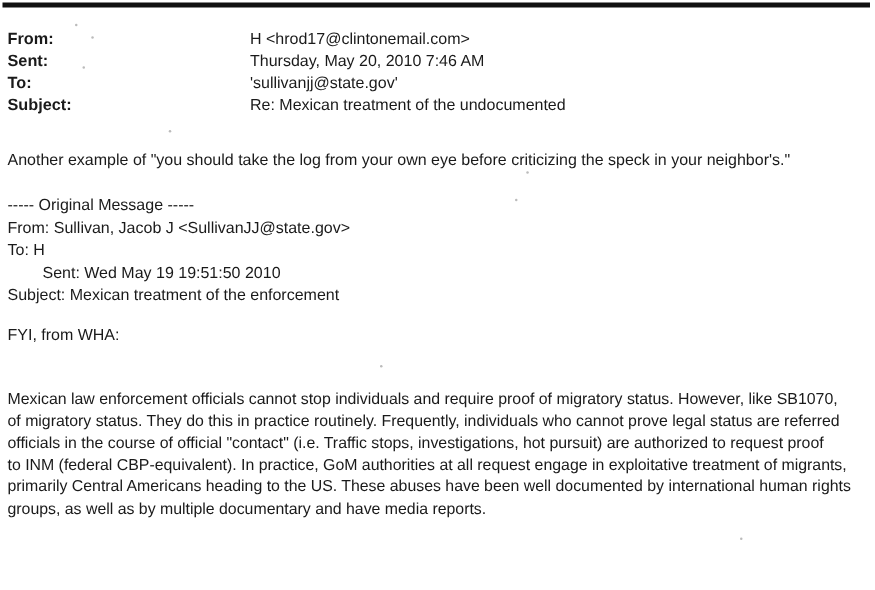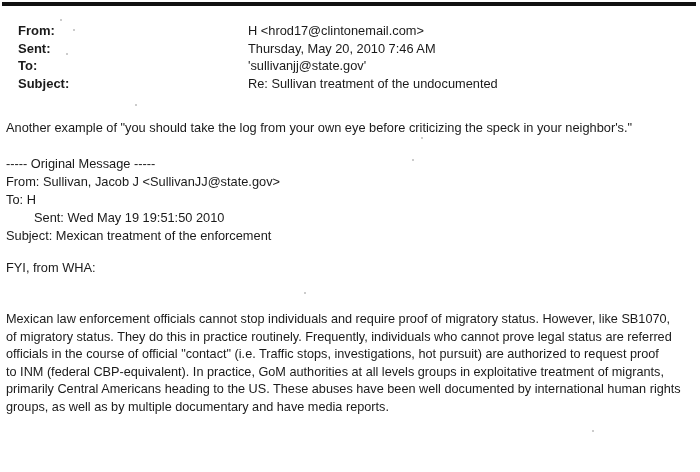--- a/index.html
+++ b/index.html
@@ -26,29 +26,28 @@
     }
     .hdr-row {
       position: absolute;
       left: 6px;
       height: 18px;
       line-height: 18px;
       white-space: nowrap;
     }
     .hdr-label {
       position: absolute;
-      left: 12px;
+      left: 0;
       font-weight: bold;
       font-size: 13px;
     }
     .hdr-value {
       position: absolute;
       left: 194px;
       font-size: 12.8px;
-      margin-left: 48px;
     }
     .line {
       position: absolute;
       left: 6px;
       white-space: nowrap;
       line-height: 18px;
       font-size: 12.8px;
     }
     .para {
       position: absolute;
@@ -82,39 +81,39 @@
   <div class="hdr-row" style="top:39.5px;">
     <span class="hdr-label">Sent:</span>
     <span class="hdr-value">Thursday, May 20, 2010 7:46 AM</span>
   </div>
   <div class="hdr-row" style="top:57px;">
     <span class="hdr-label">To:</span>
     <span class="hdr-value">'sullivanjj@state.gov'</span>
   </div>
   <div class="hdr-row" style="top:74.5px;">
     <span class="hdr-label">Subject:</span>
-    <span class="hdr-value">Re: Sullivan treatment of the undocumented</span>
+    <span class="hdr-value">Re: Mexican treatment of the undocumented</span>
   </div>
 </div>
 
 <div class="line" style="top:119px;">Another example of "you should take the log from your own eye before criticizing the speck in your neighbor's."</div>
 
 <div>
   <div class="line" style="top:155px;">----- Original Message -----</div>
   <div class="line" style="top:173px;">From: Sullivan, Jacob J &lt;SullivanJJ@state.gov&gt;</div>
   <div class="line" style="top:191px;">To: H</div>
   <div class="line" style="top:209px;margin-left:28px;">Sent: Wed May 19 19:51:50 2010</div>
   <div class="line" style="top:227px;">Subject: Mexican treatment of the enforcement</div>
   <div class="line" style="top:259px;text-align:right;">FYI, from WHA:</div>
 
   <div class="para">
     <div>Mexican law enforcement officials cannot stop individuals and require proof of migratory status. However, like SB1070,</div>
     <div>of migratory status. They do this in practice routinely. Frequently, individuals who cannot prove legal status are referred</div>
     <div>officials in the course of official "contact" (i.e. Traffic stops, investigations, hot pursuit) are authorized to request proof</div>
-    <div>to INM (federal CBP-equivalent). In practice, GoM authorities at all levels groups in exploitative treatment of migrants,</div>
+    <div>to INM (federal CBP-equivalent). In practice, GoM authorities at all request engage in exploitative treatment of migrants,</div>
     <div>primarily Central Americans heading to the US. These abuses have been well documented by international human rights</div>
     <div>groups, as well as by multiple documentary and have media reports.</div>
   </div>
 </div>
 
 <div class="speck" style="left:60px;top:19px;"></div>
 <div class="speck" style="left:73px;top:29px;"></div>
 <div class="speck" style="left:66px;top:53px;"></div>
 <div class="speck" style="left:135px;top:104px;"></div>
 <div class="speck" style="left:421px;top:137px;"></div>

